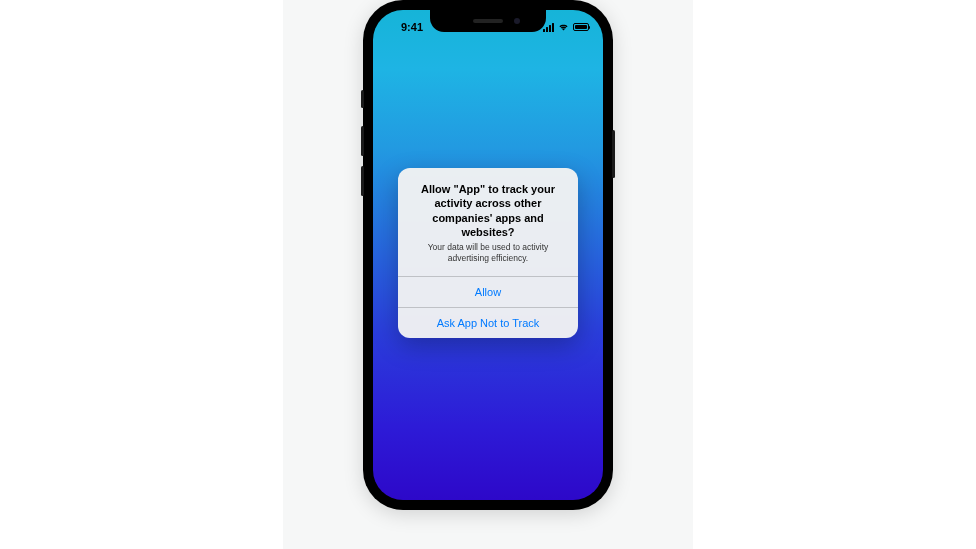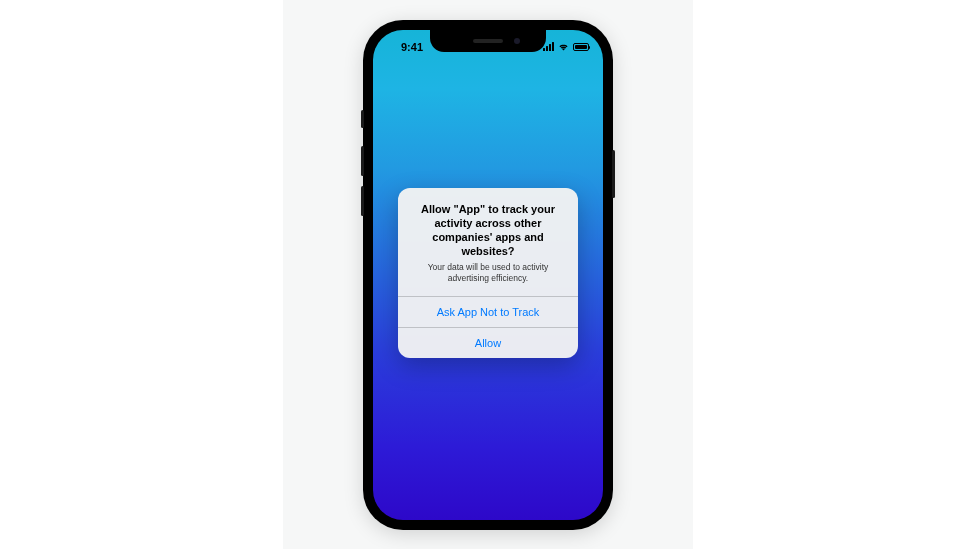--- a/index.html
+++ b/index.html
@@ -10,21 +10,20 @@
       display: flex;
       align-items: center;
       justify-content: center;
       font-family: -apple-system, BlinkMacSystemFont, "Helvetica Neue", Arial, sans-serif;
     }
     .backdrop {
       width: 410px;
       height: 549px;
       background: #f6f7f7;
       display: flex;
-      align-items: center;
       justify-content: center;
     }
     .phone {
       width: 250px;
       height: 510px;
       background: #000;
       border-radius: 40px;
       padding: 10px;
       position: relative;
       box-shadow: 0 4px 20px rgba(0,0,0,0.15);
@@ -230,18 +229,18 @@
             <div class="battery-fill"></div>
           </div>
         </div>
       </div>
 
       <div class="alert">
         <div class="alert-body">
           <div class="alert-title">Allow "App" to track your activity across other companies' apps and websites?</div>
           <div class="alert-message">Your data will be used to activity advertising efficiency.</div>
         </div>
+        <div class="alert-button">Allow</div>
         <div class="alert-button">Ask App Not to Track</div>
-        <div class="alert-button">Allow</div>
       </div>
     </div>
   </div>
 </div>
 
 </body></html>

